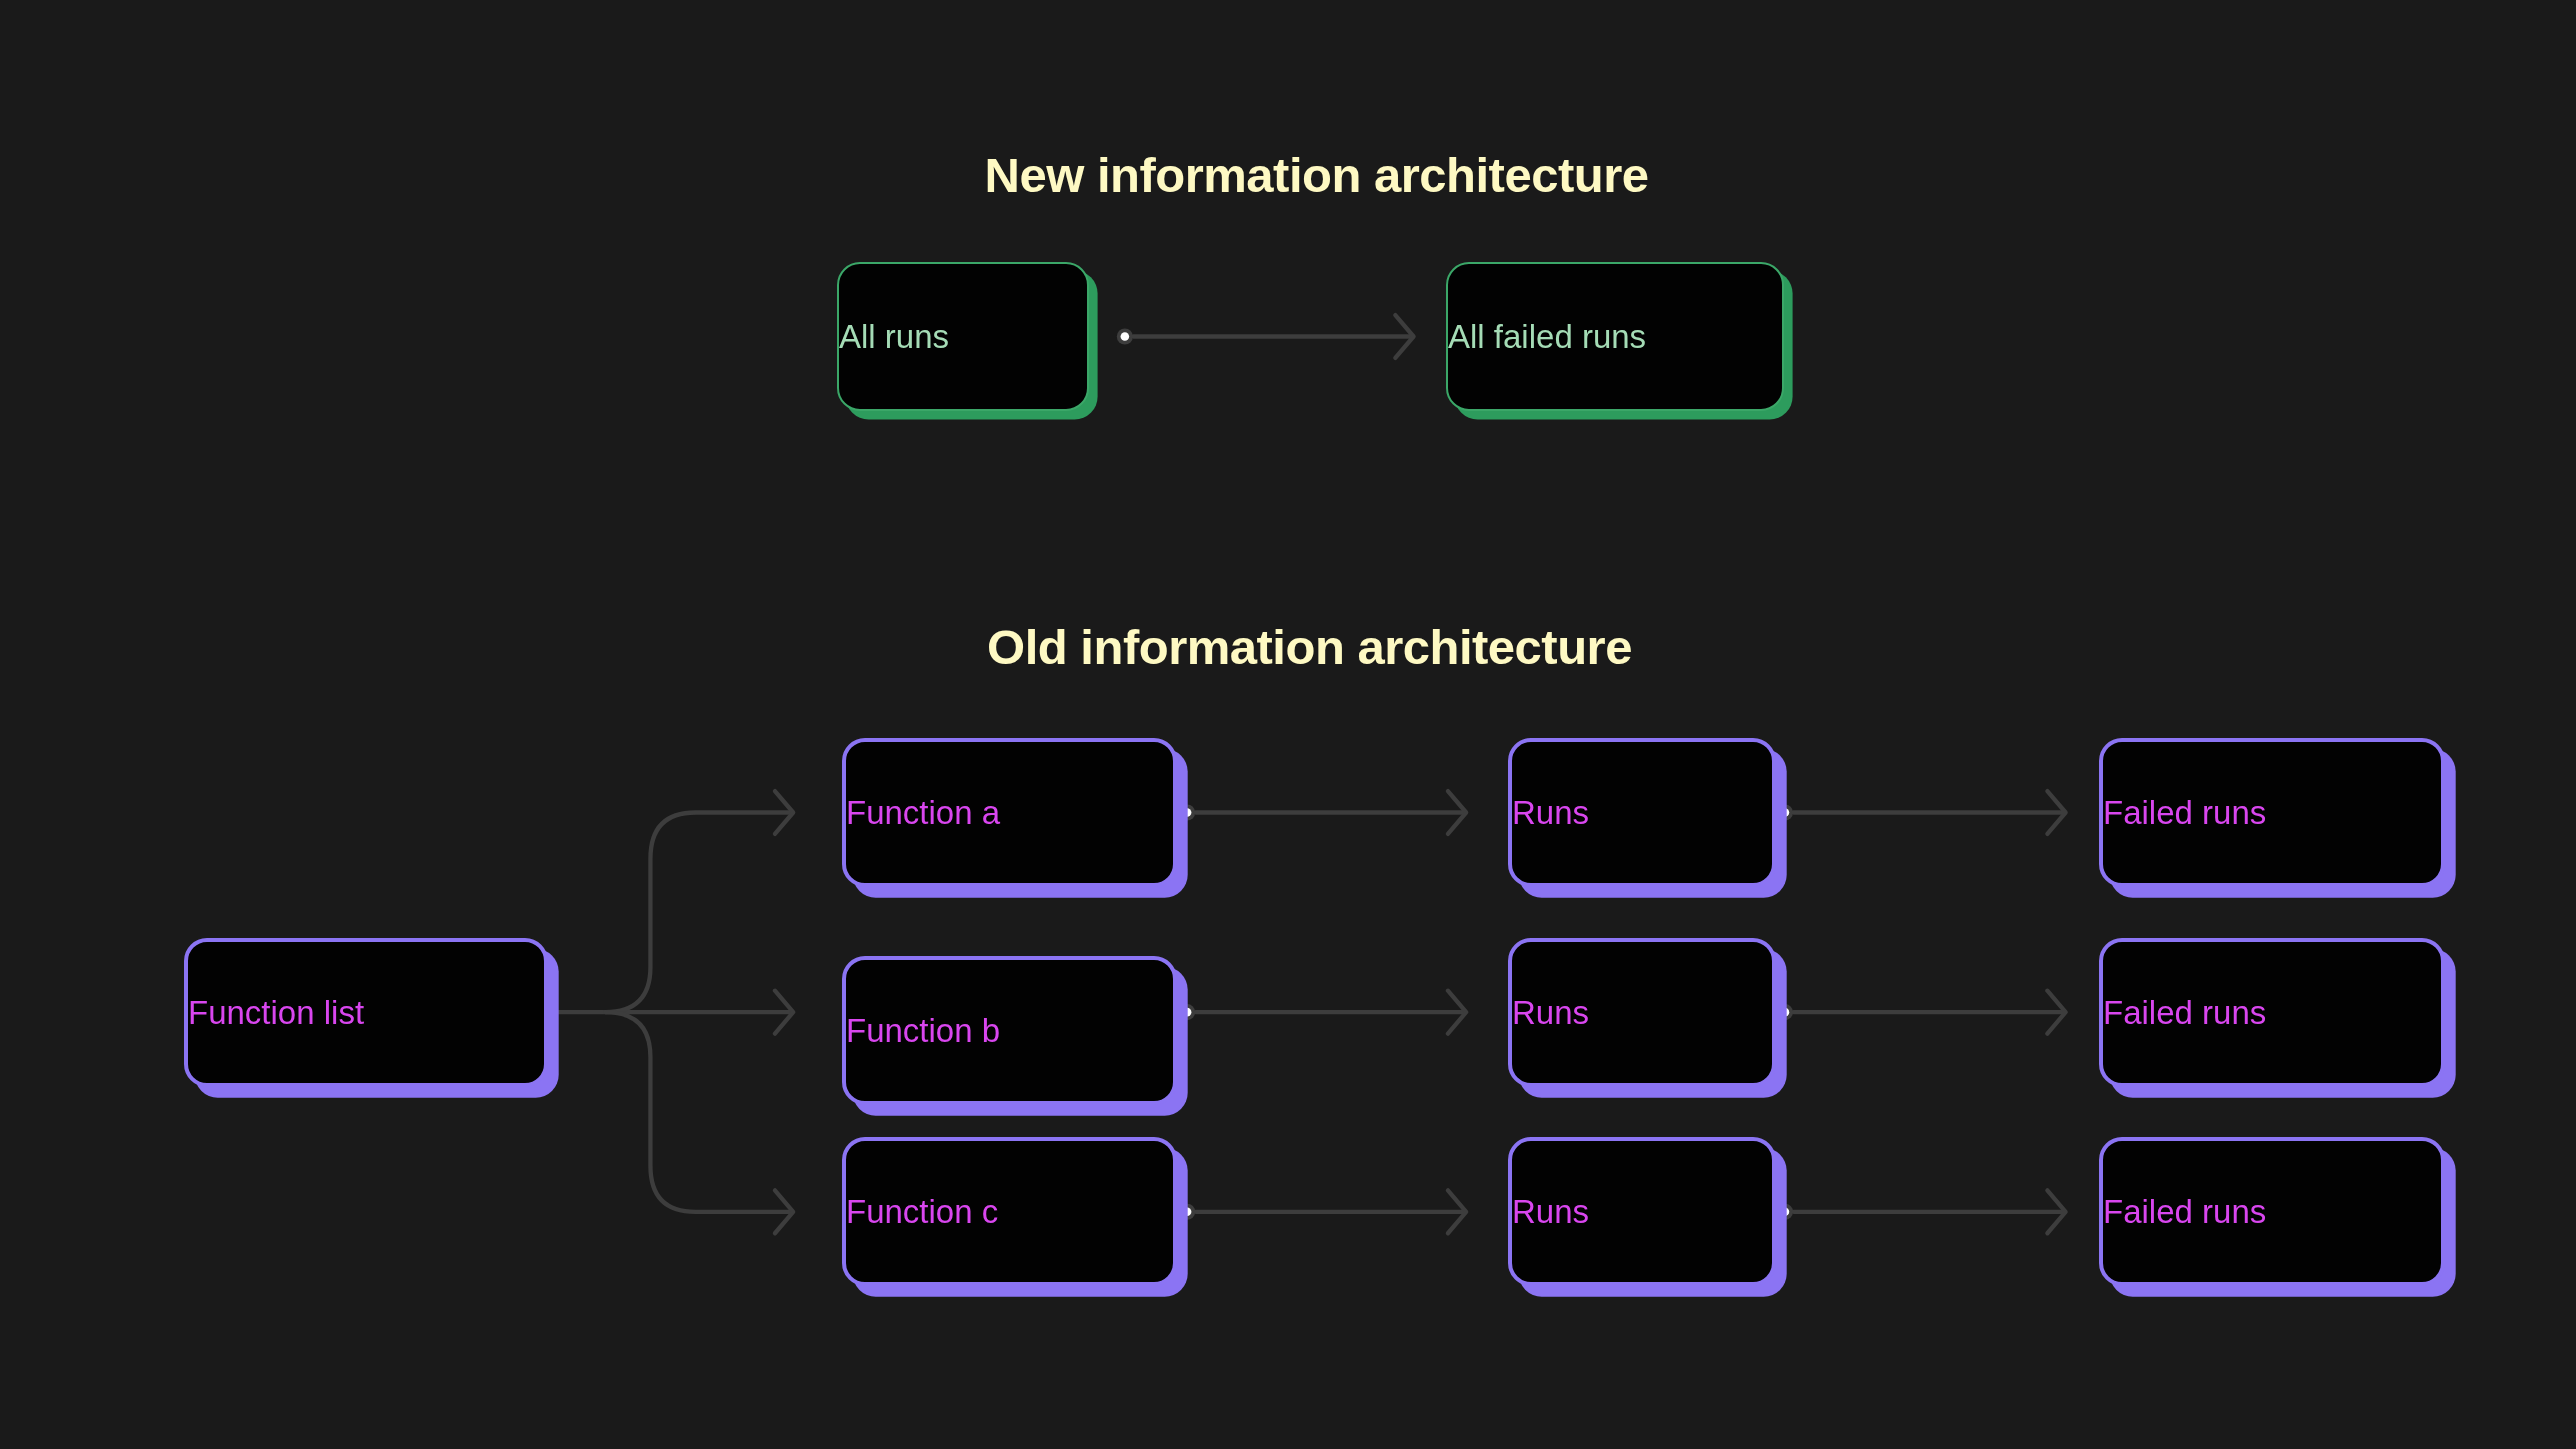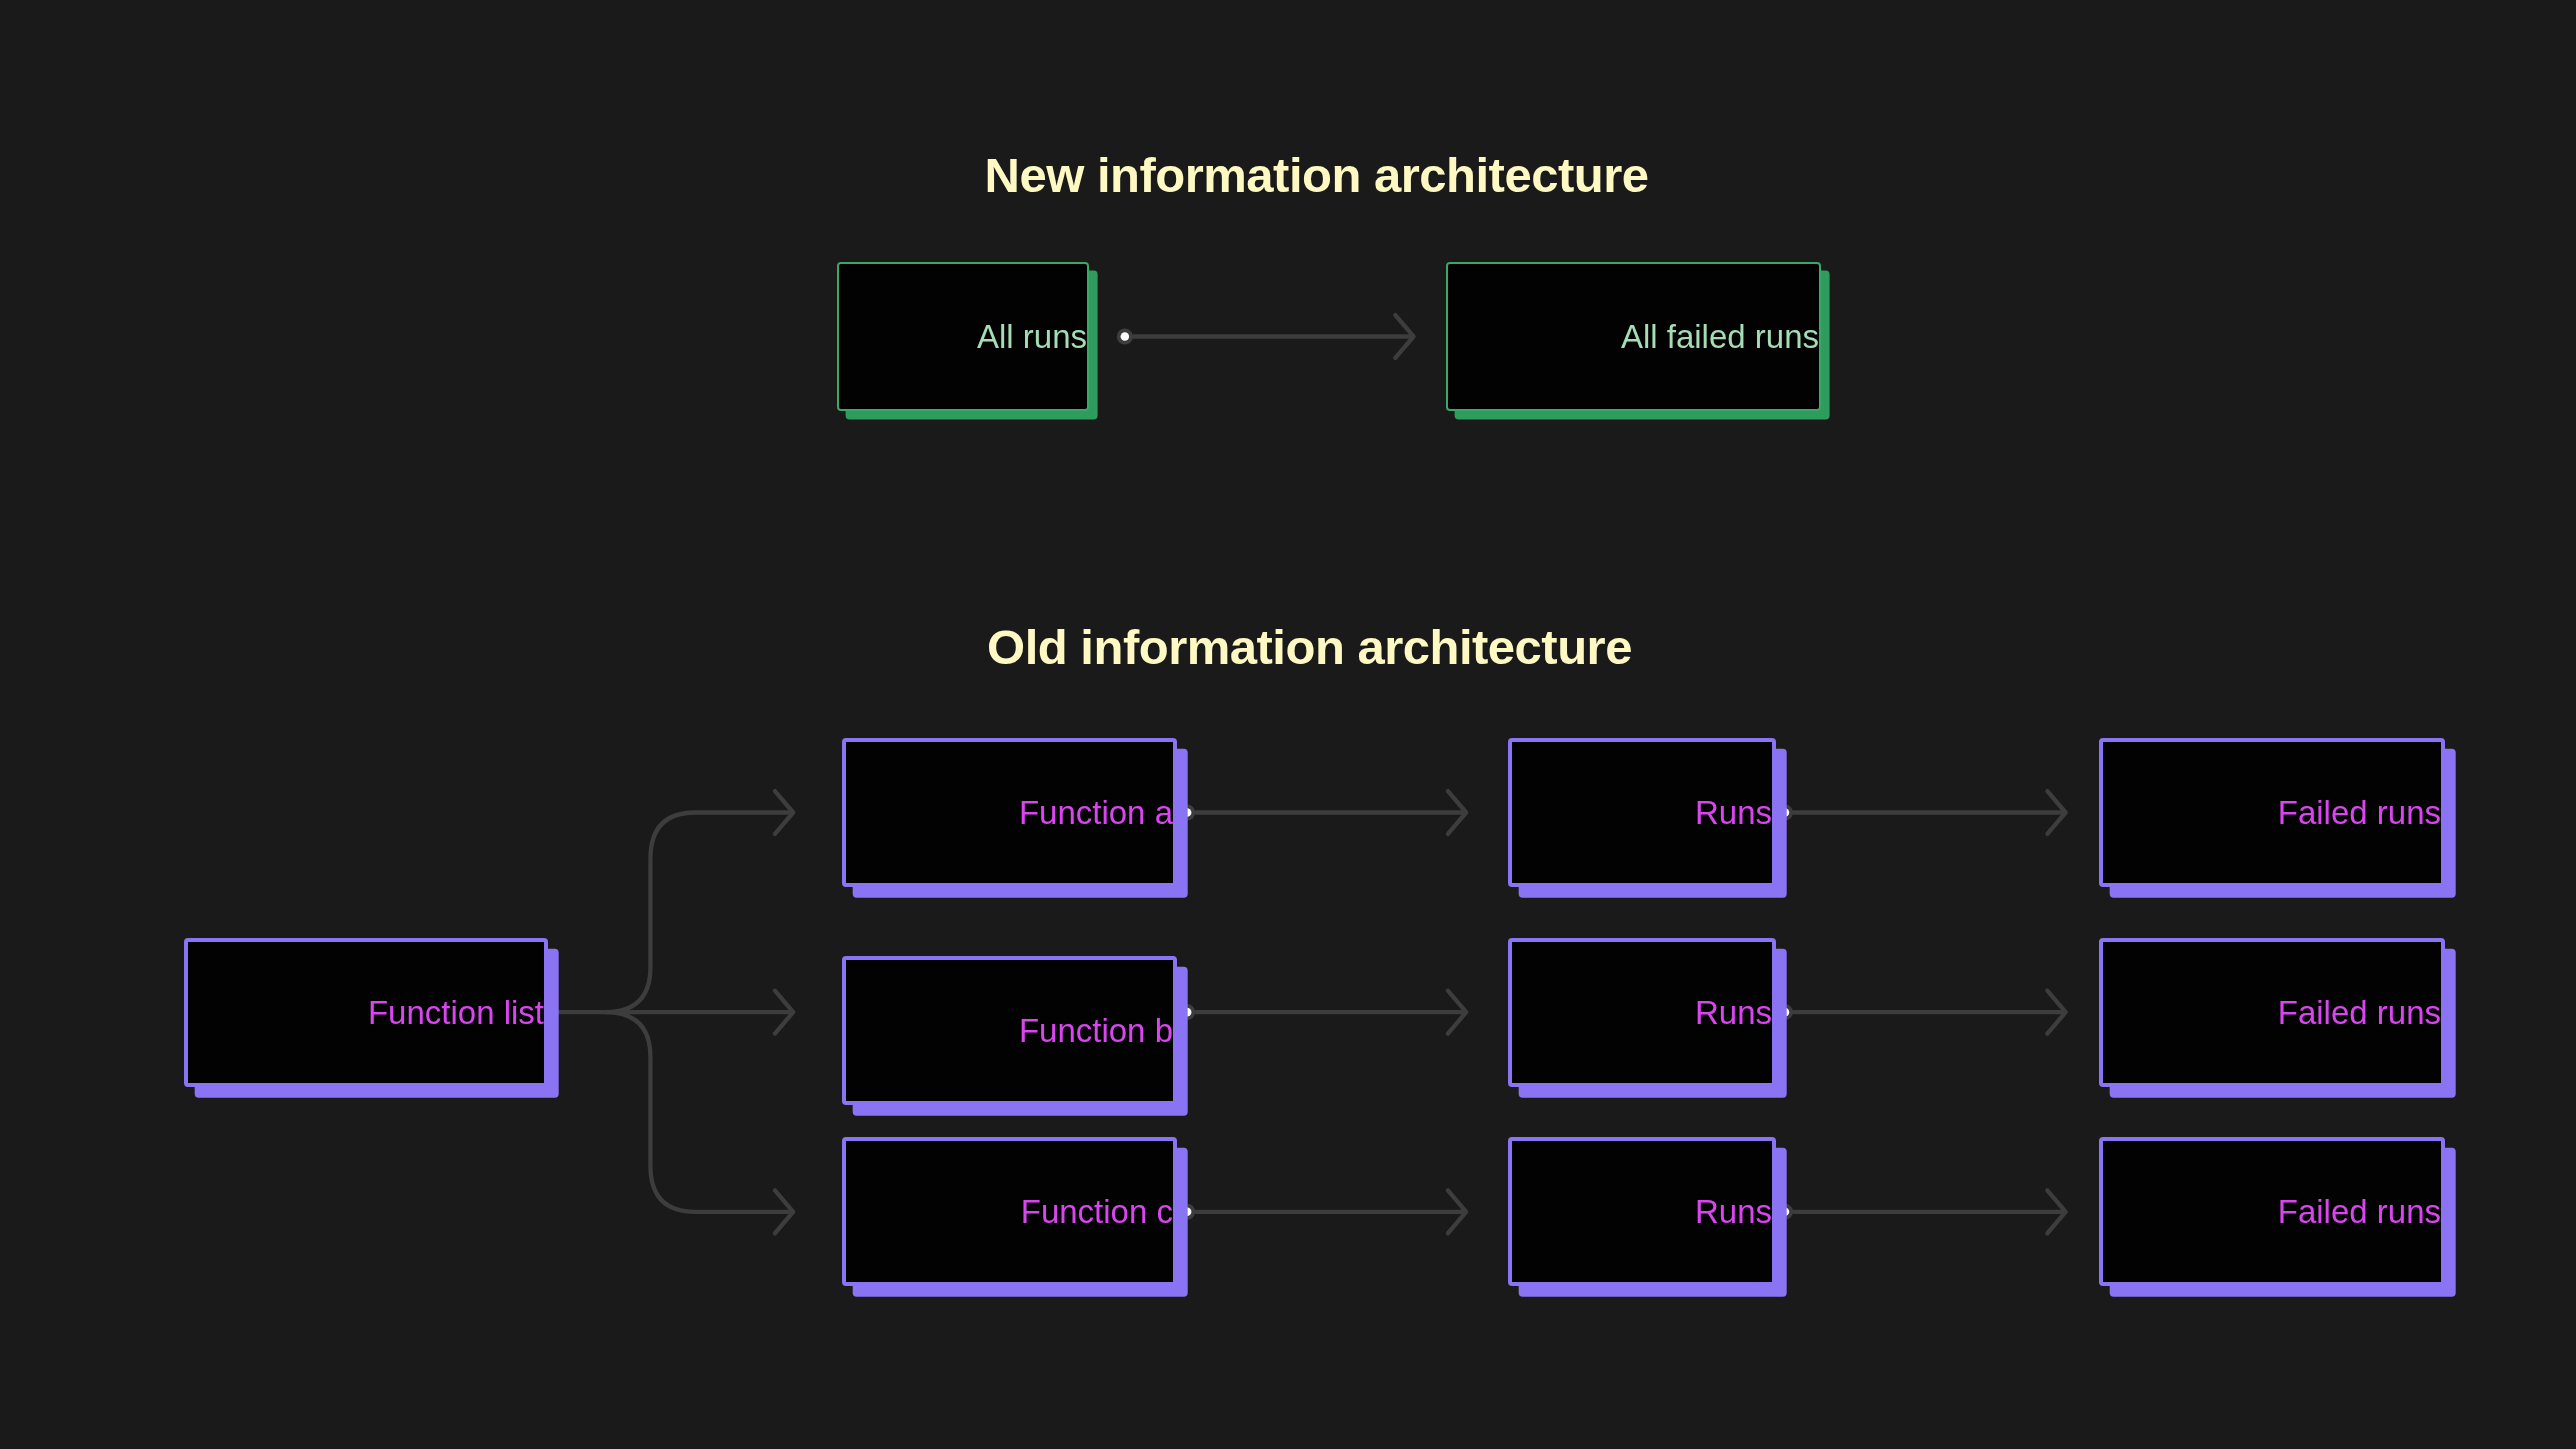--- a/index.html
+++ b/index.html
@@ -33,40 +33,40 @@
   }
   #t-new { left: 887px; top: 151px; }
   #t-old { left: 880px; top: 623px; }
 
   .node {
     position: absolute;
     box-sizing: border-box;
     background: #020202;
     display: flex;
     align-items: center;
-    justify-content: flex-end;
+    justify-content: flex-start;
     font-size: 33px;
     line-height: 1;
     z-index: 3;
-    border-radius: 4px;
+    border-radius: 23px;
   }
   .node.green {
     border: 2.7px solid #3ba768;
     box-shadow: 8.6px 8.6px 0 0 #2d9c5d;
     color: #a5dcb6;
   }
   .node.purple {
     border: 4.8px solid #8b74f3;
     box-shadow: 10.7px 10.7px 0 0 #8b74f3;
     color: #d946ef;
   }
 
   
   #n-all-runs        { left: 837px; top: 262px;  width: 252px; height: 149px; }
-  #n-all-failed-runs { left: 1446px; top: 262px;  width: 375px; height: 149px; }
+  #n-all-failed-runs { left: 1446px; top: 262px;  width: 338px; height: 149px; }
 
   
   #n-function-list   { left: 136px;  top: 938px; width: 364px; height: 149px; margin-left: 48px; }
   #n-function-a      { left: 842px; top: 738px; width: 335px; height: 149px; }
   #n-function-b      { left: 842px; top: 956px; width: 335px; height: 149px; }
   #n-function-c      { left: 842px; top: 1137px; width: 335px; height: 149px; }
   #n-runs-a          { left: 1508px; top: 738px; width: 268px; height: 149px; }
   #n-runs-b          { left: 1508px; top: 938px; width: 268px; height: 149px; }
   #n-runs-c          { left: 1508px; top: 1137px; width: 268px; height: 149px; }
   #n-failed-runs-a   { left: 2099px; top: 738px; width: 346px; height: 149px; }

